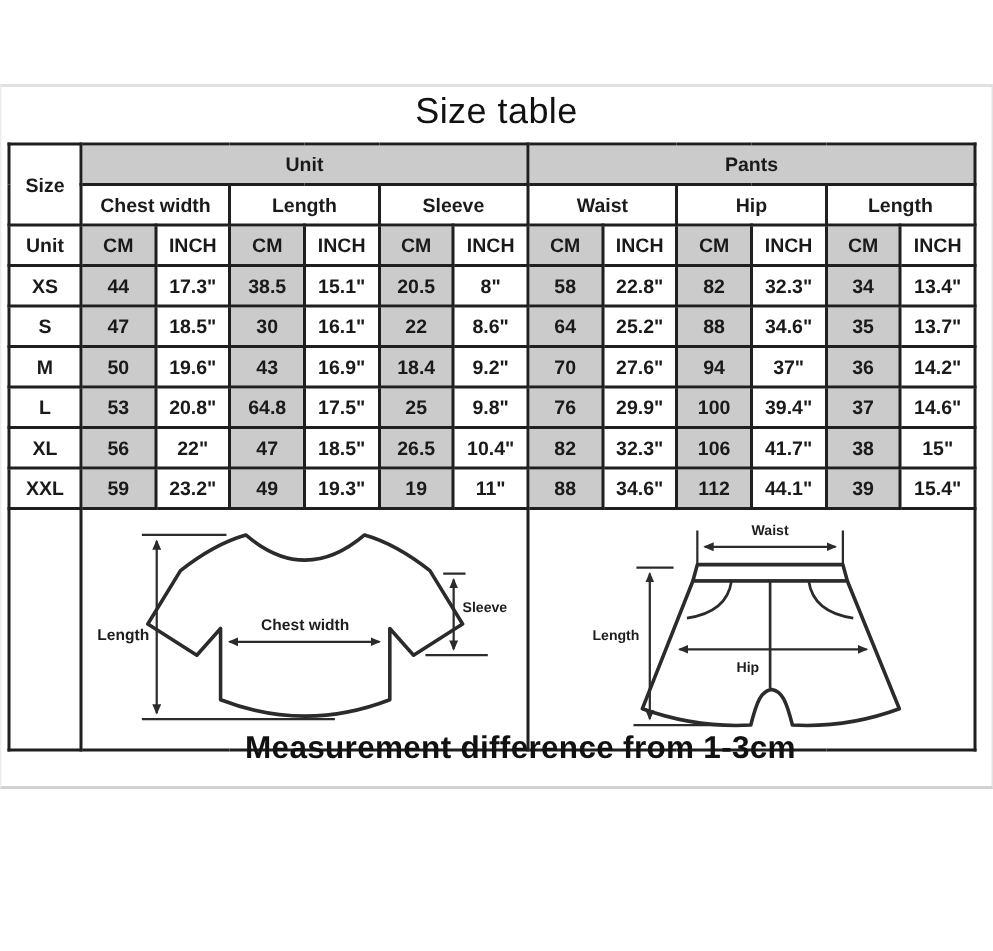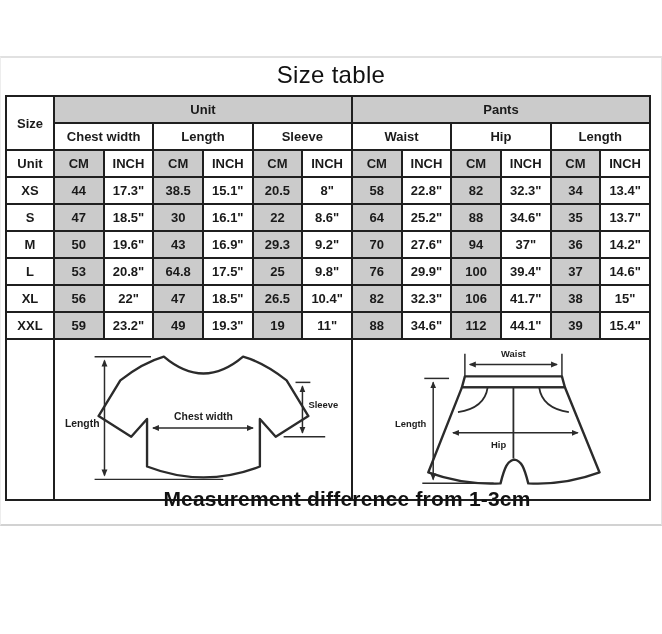--- a/index.html
+++ b/index.html
@@ -119,21 +119,21 @@
         <td class="">34.6"</td>
         <td class="gray">35</td>
         <td class="">13.7"</td>
       </tr>
       <tr>
         <td>M</td>
         <td class="gray">50</td>
         <td class="">19.6"</td>
         <td class="gray">43</td>
         <td class="">16.9"</td>
-        <td class="gray">29.3</td>
+        <td class="gray">18.4</td>
         <td class="">9.2"</td>
         <td class="gray">70</td>
         <td class="">27.6"</td>
         <td class="gray">94</td>
         <td class="">37"</td>
         <td class="gray">36</td>
         <td class="">14.2"</td>
       </tr>
       <tr>
         <td>L</td>

